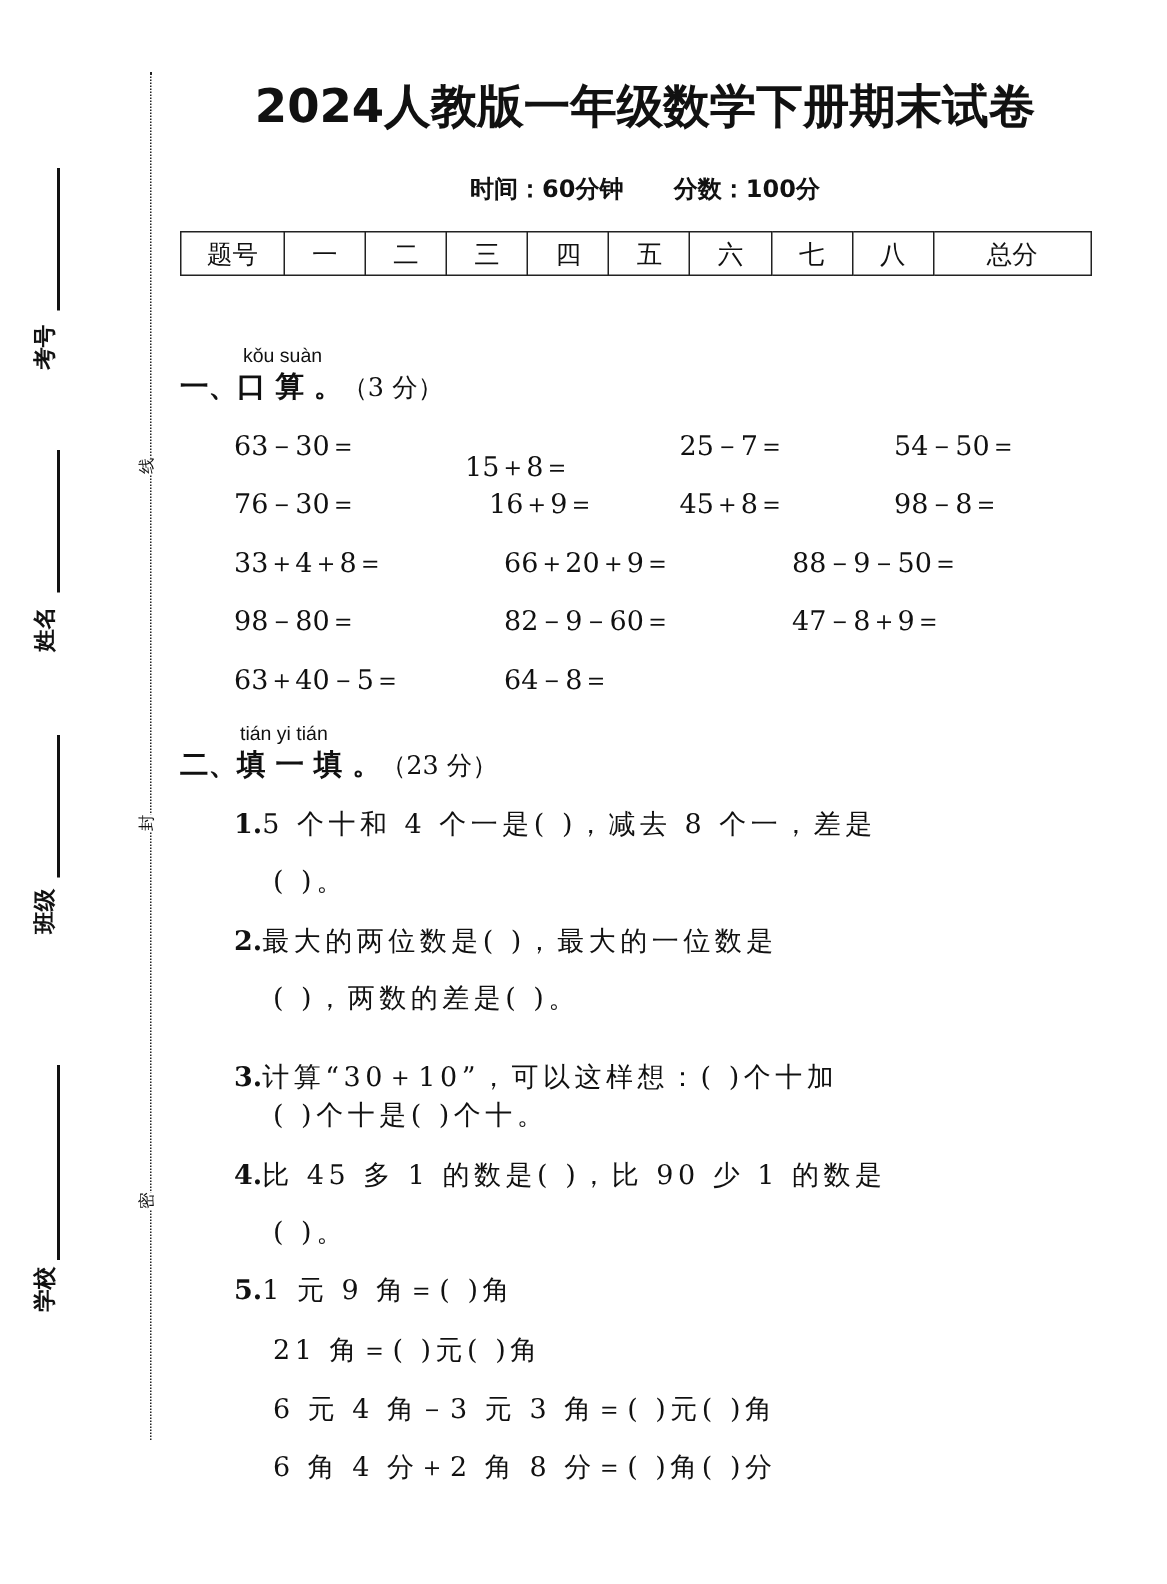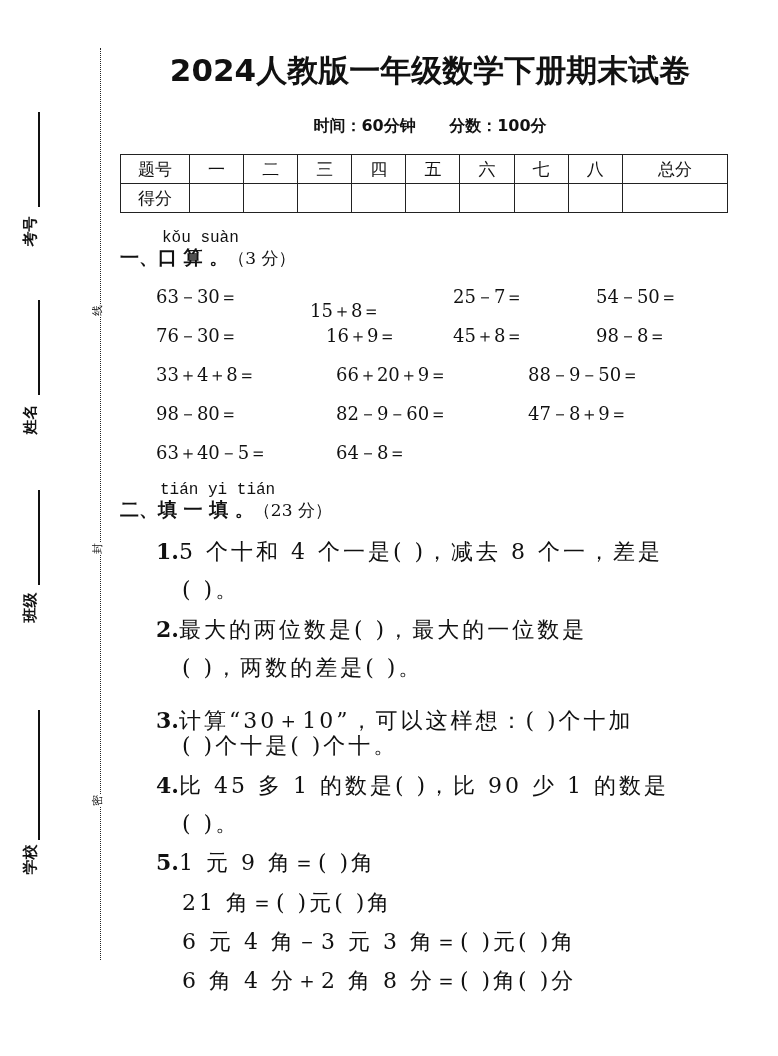--- a/index.html
+++ b/index.html
@@ -28,25 +28,25 @@
       font-family: "DejaVu Sans", sans-serif; font-weight: bold; font-size: 16px;
     }
     .subtitle span { margin: 16px 14px; }
     table.score {
       position: absolute; left: 120px; top: 154px; width: 608px; border-collapse: collapse;
       font-family: "DejaVu Serif", serif; font-size: 17px;
     }
     table.score td { border: 1.5px solid #222; height: 28px; text-align: center; padding: 0; }
     table.score td.hdr { width: 68px; }
     .section-head { position: absolute; left: 120px; }
-    .pinyin { font-family: Liberation Mono, monospace; font-size: 16px; position: absolute; top: -16px; white-space: nowrap; text-align: right; }
+    .pinyin { font-family: Liberation Sans, sans-serif; font-size: 13px; position: absolute; top: -16px; white-space: nowrap; text-align: right; }
     .sec-title { font-family: "DejaVu Sans", sans-serif; font-weight: bold; font-size: 19px; white-space: nowrap; }
     .sec-score { font-family: "DejaVu Serif", serif; font-weight: normal; font-size: 17px; }
     .calc { position: absolute; font-size: 18px; white-space: nowrap; }
-    .q-line { position: absolute; left: 156px; font-size: 22px; white-space: nowrap; letter-spacing: 3px; }
+    .q-line { position: absolute; left: 156px; font-size: 18px; white-space: nowrap; letter-spacing: 3px; }
     .q-line.indent { left: 182px; }
     .q-num { font-weight: bold; font-family: "DejaVu Serif", serif; letter-spacing: 0; }
   </style>
 </head>
 <body>
 
 <div class="binding">
   <div class="bind-line" style="top:112px;height:95px;"></div>
   <div class="bind-label" style="top:222px;">考号</div>
 
@@ -76,32 +76,20 @@
     <td class="hdr">题号</td>
     <td>一</td>
     <td>二</td>
     <td>三</td>
     <td>四</td>
     <td>五</td>
     <td>六</td>
     <td>七</td>
     <td>八</td>
     <td>总分</td>
-  </tr>
-  <tr>
-    <td class="hdr">得分</td>
-    <td></td>
-    <td></td>
-    <td></td>
-    <td></td>
-    <td></td>
-    <td></td>
-    <td></td>
-    <td></td>
-    <td></td>
   </tr>
 </tbody>
   </table>
 
 <div class="section-head" style="top:245px;">
   <span class="pinyin" style="left:42px;">kǒu  suàn</span>
   <span class="sec-title">一、口 算 。</span><span class="sec-score">（3 分）</span>
 </div>
 
 <span class="calc" style="left:156px;top:285px;">63－30＝</span>

